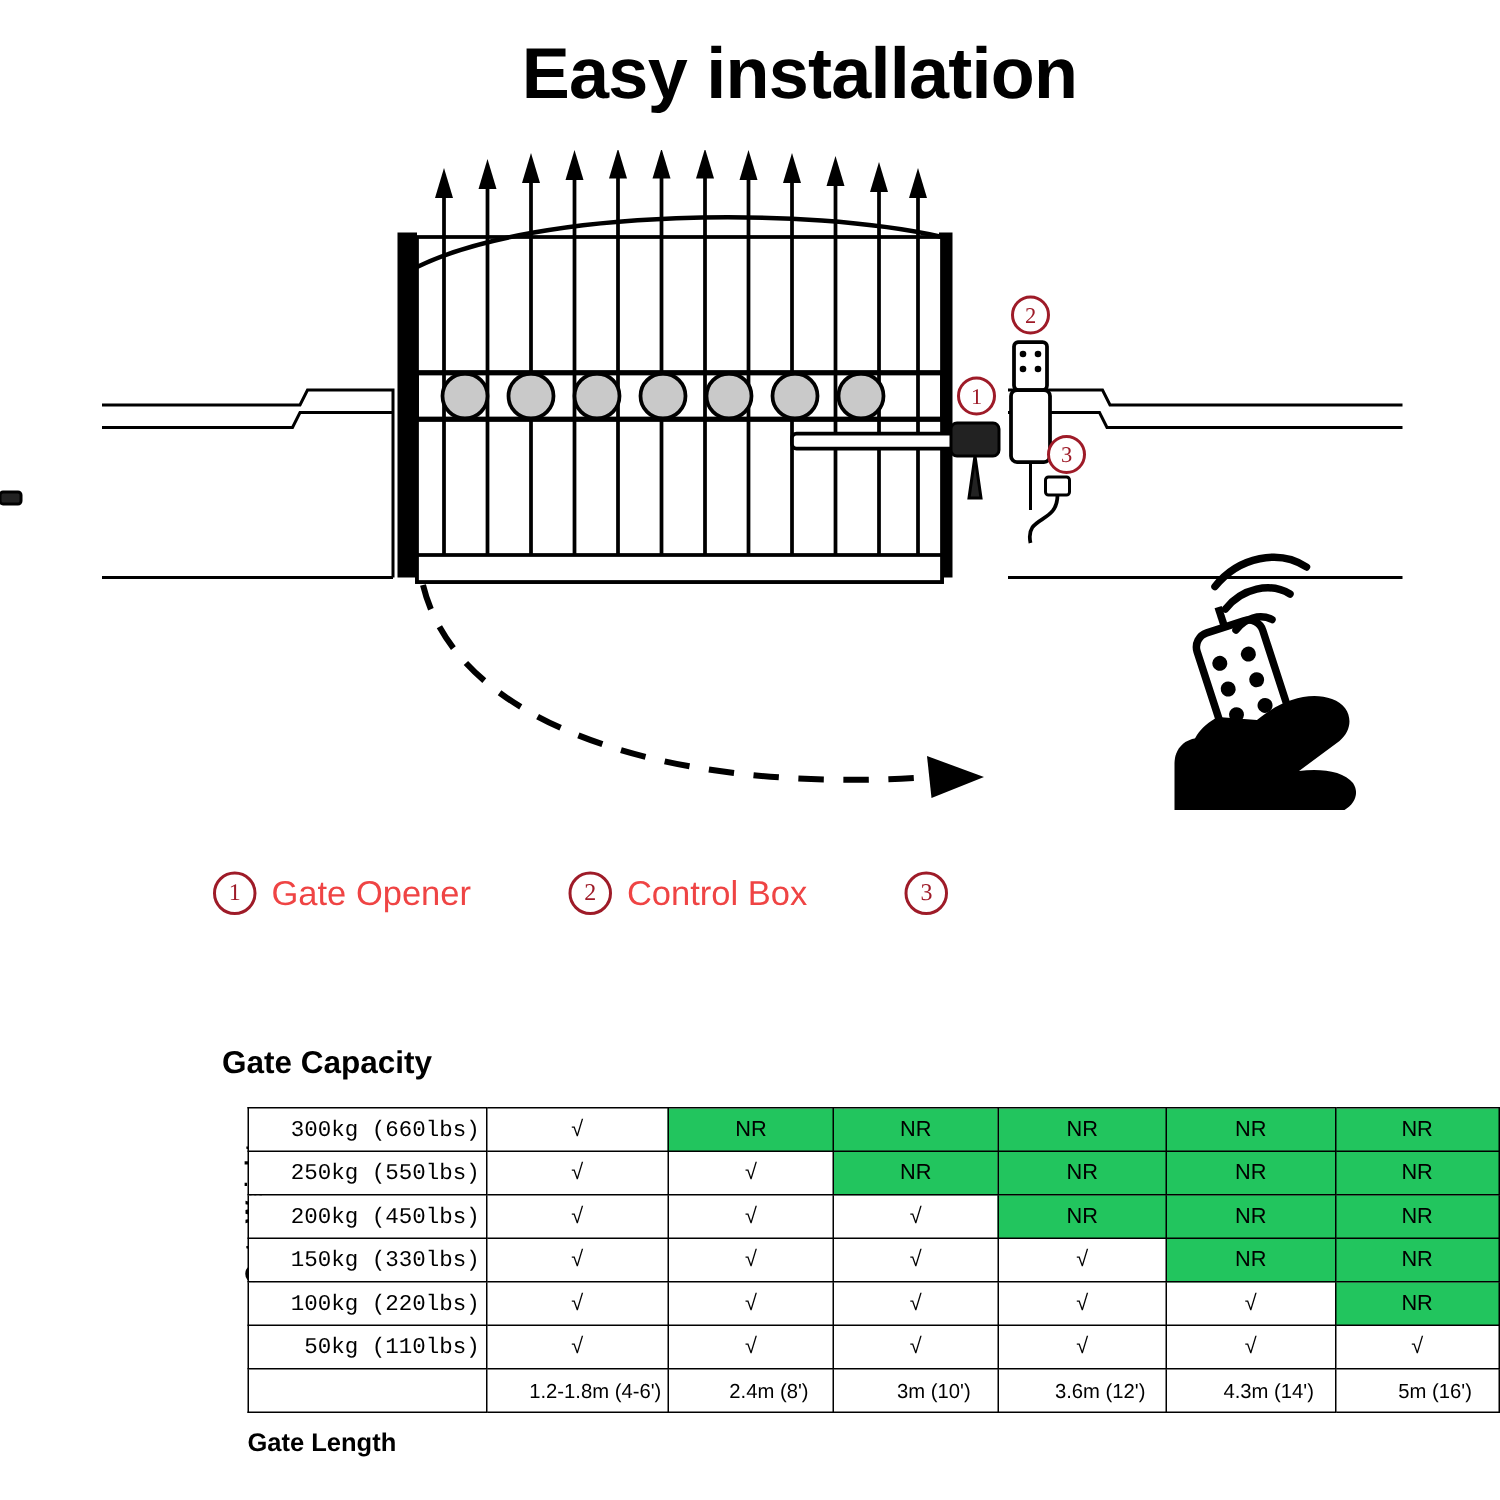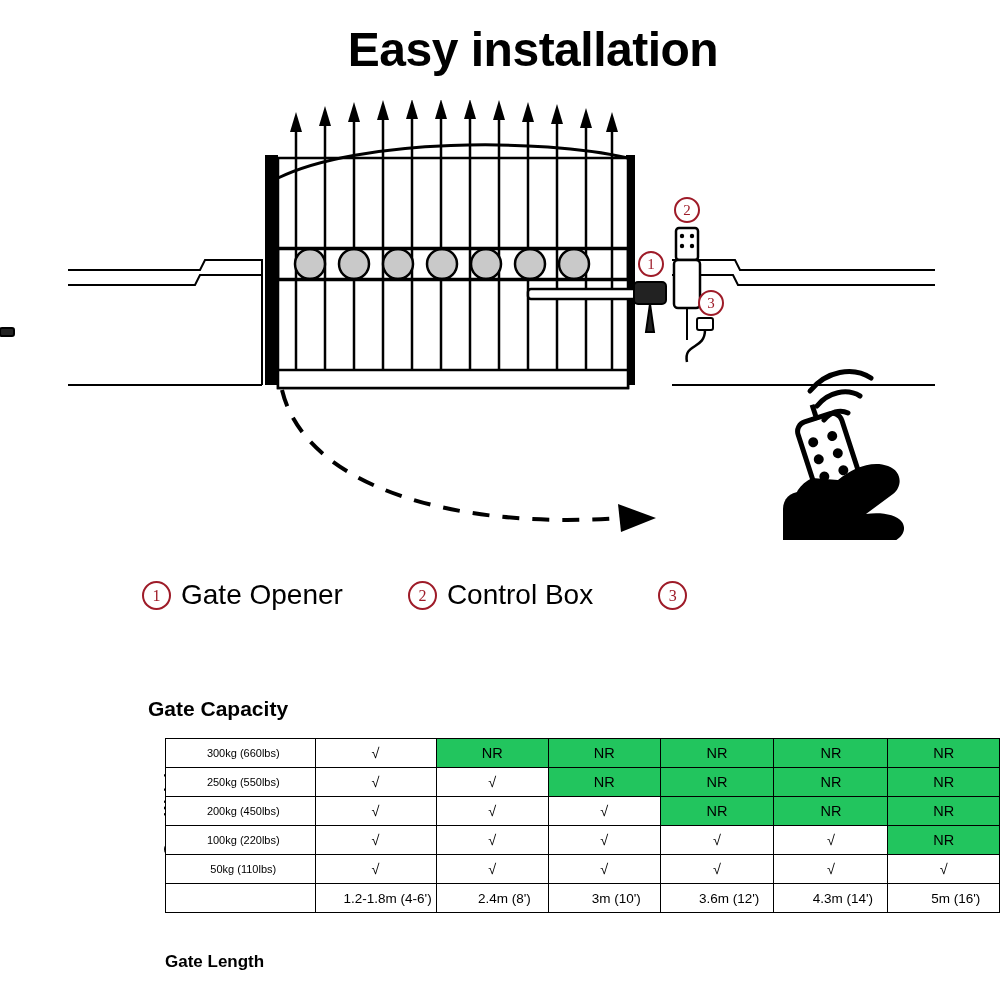--- a/index.html
+++ b/index.html
@@ -69,22 +69,22 @@
     border-radius: 50%;
     color: #9e1b28;
     font-size: 16px;
     line-height: 25px;
     text-align: center;
     margin-right: 10px;
     flex: 0 0 auto;
     font-family: "Liberation Serif", serif;
   }
   .legend-label {
-    font-size: 28px;
-    color: #000000;
+    font-size: 23px;
+    color: #ef4444;
   }
 
   
   .cap-title {
     position: absolute;
     left: 148px;
     top: 697px;
     font-size: 21px;
     font-weight: bold;
   }
@@ -99,23 +99,24 @@
     border: 1px solid #000;
     height: 28px;
     text-align: center;
     vertical-align: middle;
     padding: 0 4px;
     background: #ffffff;
     white-space: nowrap;
   }
   table.capacity td.rowhead {
     width: 150px;
-    text-align: center;
+    text-align: right;
     padding-left: 10px;
-    font-size: 11px;
+    font-size: 15px;
+    font-family: Liberation Mono, monospace;
   }
   table.capacity td.cell {
     width: 86px;
   }
   table.capacity td.nr {
     background: #22c55e;
   }
   table.capacity td.foot {
     font-size: 13.5px;
     padding-left: 28px;
@@ -329,20 +330,29 @@
       <tr>
         <td class="rowhead">200kg (450lbs)</td>
         <td class="cell">√</td>
         <td class="cell">√</td>
         <td class="cell">√</td>
         <td class="cell nr">NR</td>
         <td class="cell nr">NR</td>
         <td class="cell nr">NR</td>
       </tr>
       <tr>
+        <td class="rowhead">150kg (330lbs)</td>
+        <td class="cell">√</td>
+        <td class="cell">√</td>
+        <td class="cell">√</td>
+        <td class="cell">√</td>
+        <td class="cell nr">NR</td>
+        <td class="cell nr">NR</td>
+      </tr>
+      <tr>
         <td class="rowhead">100kg (220lbs)</td>
         <td class="cell">√</td>
         <td class="cell">√</td>
         <td class="cell">√</td>
         <td class="cell">√</td>
         <td class="cell">√</td>
         <td class="cell nr">NR</td>
       </tr>
       <tr>
         <td class="rowhead">50kg (110lbs)</td>

